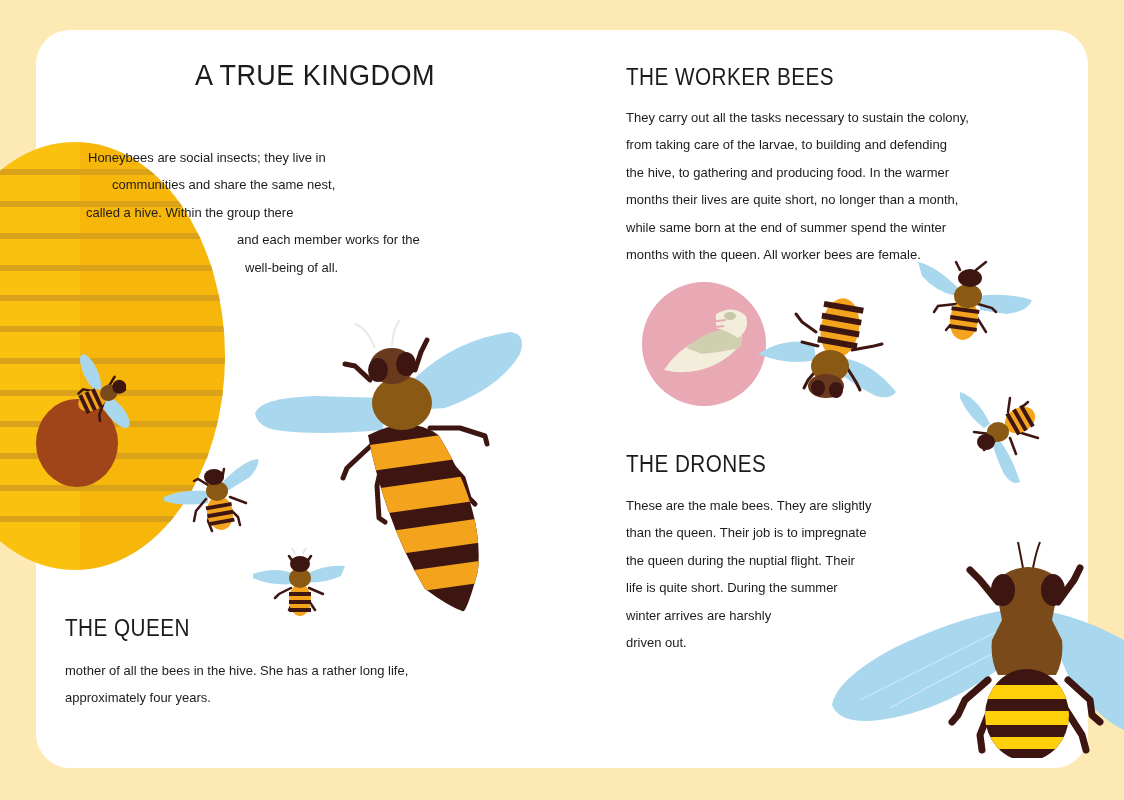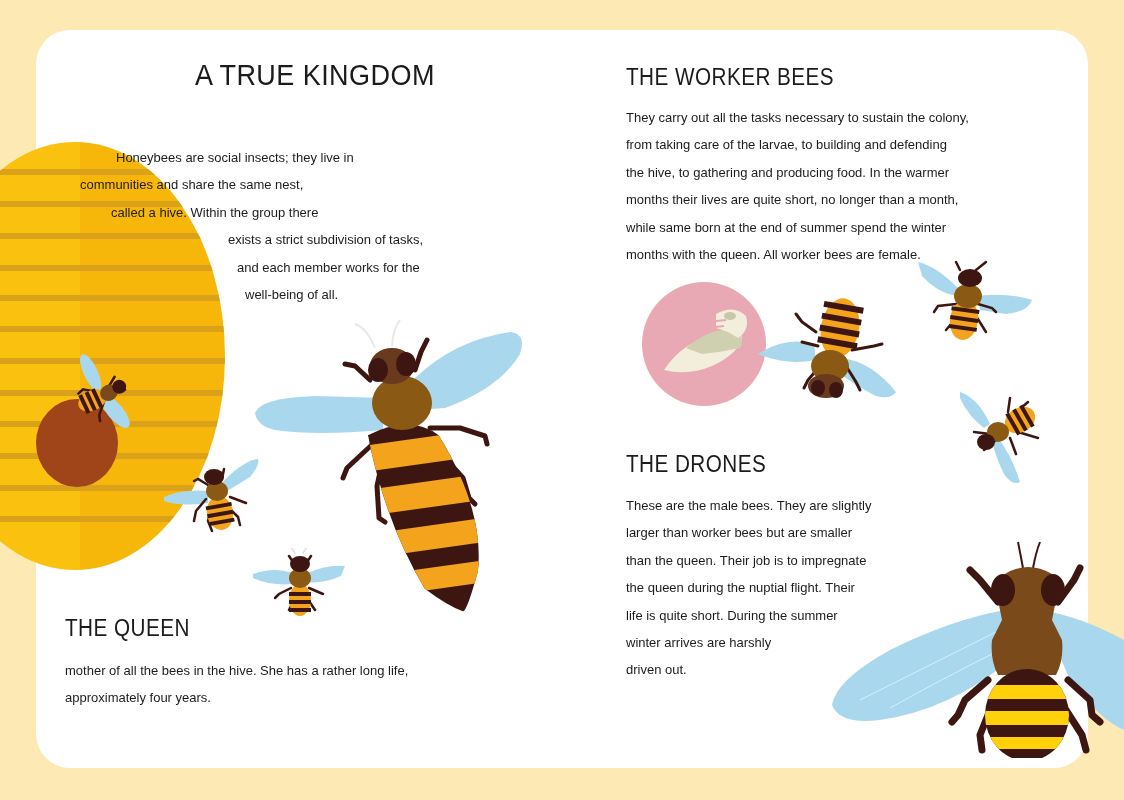--- a/index.html
+++ b/index.html
@@ -69,24 +69,23 @@
         </g>
       <ellipse cx="48" cy="44" rx="9" ry="8" fill="#7a4a1a"></ellipse>
       <ellipse cx="60" cy="43" rx="7" ry="7" fill="#3d1612"></ellipse>
     </g>
   </svg>
 </div>
 
 <h1 class="abs heading h-main" style="left:195px; top:58px;">A TRUE KINGDOM</h1>
 
 <div class="abs body-text" style="left:0; top:135px; width:520px;">
-  <span class="intro-line" style="padding-left:116px;">Honeybees are social insects; they live in</span>
-  <span class="intro-line" style="padding-left:80px;">communities and share the same nest,</span>
-  <span class="intro-line" style="padding-left:111px;">called a hive. Within the group there</span>
-  <span class="intro-line" style="padding-left:228px;">exists a strict subdivision of tasks,</span>
+  <span class="intro-line" style="padding-left:88px;">Honeybees are social insects; they live in</span>
+  <span class="intro-line" style="padding-left:112px;">communities and share the same nest,</span>
+  <span class="intro-line" style="padding-left:86px;">called a hive. Within the group there</span>
   <span class="intro-line" style="padding-left:237px;">and each member works for the</span>
   <span class="intro-line" style="padding-left:245px;">well-being of all.</span>
 </div>
 
 <div class="abs" style="left:255px; top:318px;">
   <svg width="275" height="300" viewBox="0 0 275 300">
 
     <path d="M120 30 Q112 10 100 6" stroke="#e8e8e8" stroke-width="2" fill="none"></path>
     <path d="M137 28 Q138 10 145 2" stroke="#e8e8e8" stroke-width="2" fill="none"></path>
 
@@ -269,21 +268,20 @@
         <rect x="68" y="20" width="4" height="24"></rect>
       </g>
     <ellipse cx="40" cy="44" rx="11" ry="10" fill="#8a5a14"></ellipse>
     <ellipse cx="28" cy="54" rx="9" ry="8" fill="#3d1612"></ellipse>
   </svg>
 </div>
 
 <h2 class="abs heading h-sec" style="left:626px; top:451px;">THE DRONES</h2>
 <div class="abs body-text" style="left:626px; top:483px; width:330px;">
   <span class="intro-line">These are the male bees. They are slightly</span>
-  <span class="intro-line">larger than worker bees but are smaller</span>
   <span class="intro-line">than the queen. Their job is to impregnate</span>
   <span class="intro-line">the queen during the nuptial flight. Their</span>
   <span class="intro-line">life is quite short. During the summer</span>
   <span class="intro-line">winter arrives are harshly</span>
   <span class="intro-line">driven out.</span>
 </div>
 
 <div class="abs" style="left:830px; top:540px;">
   <svg width="294" height="218" viewBox="0 0 294 218">
 

